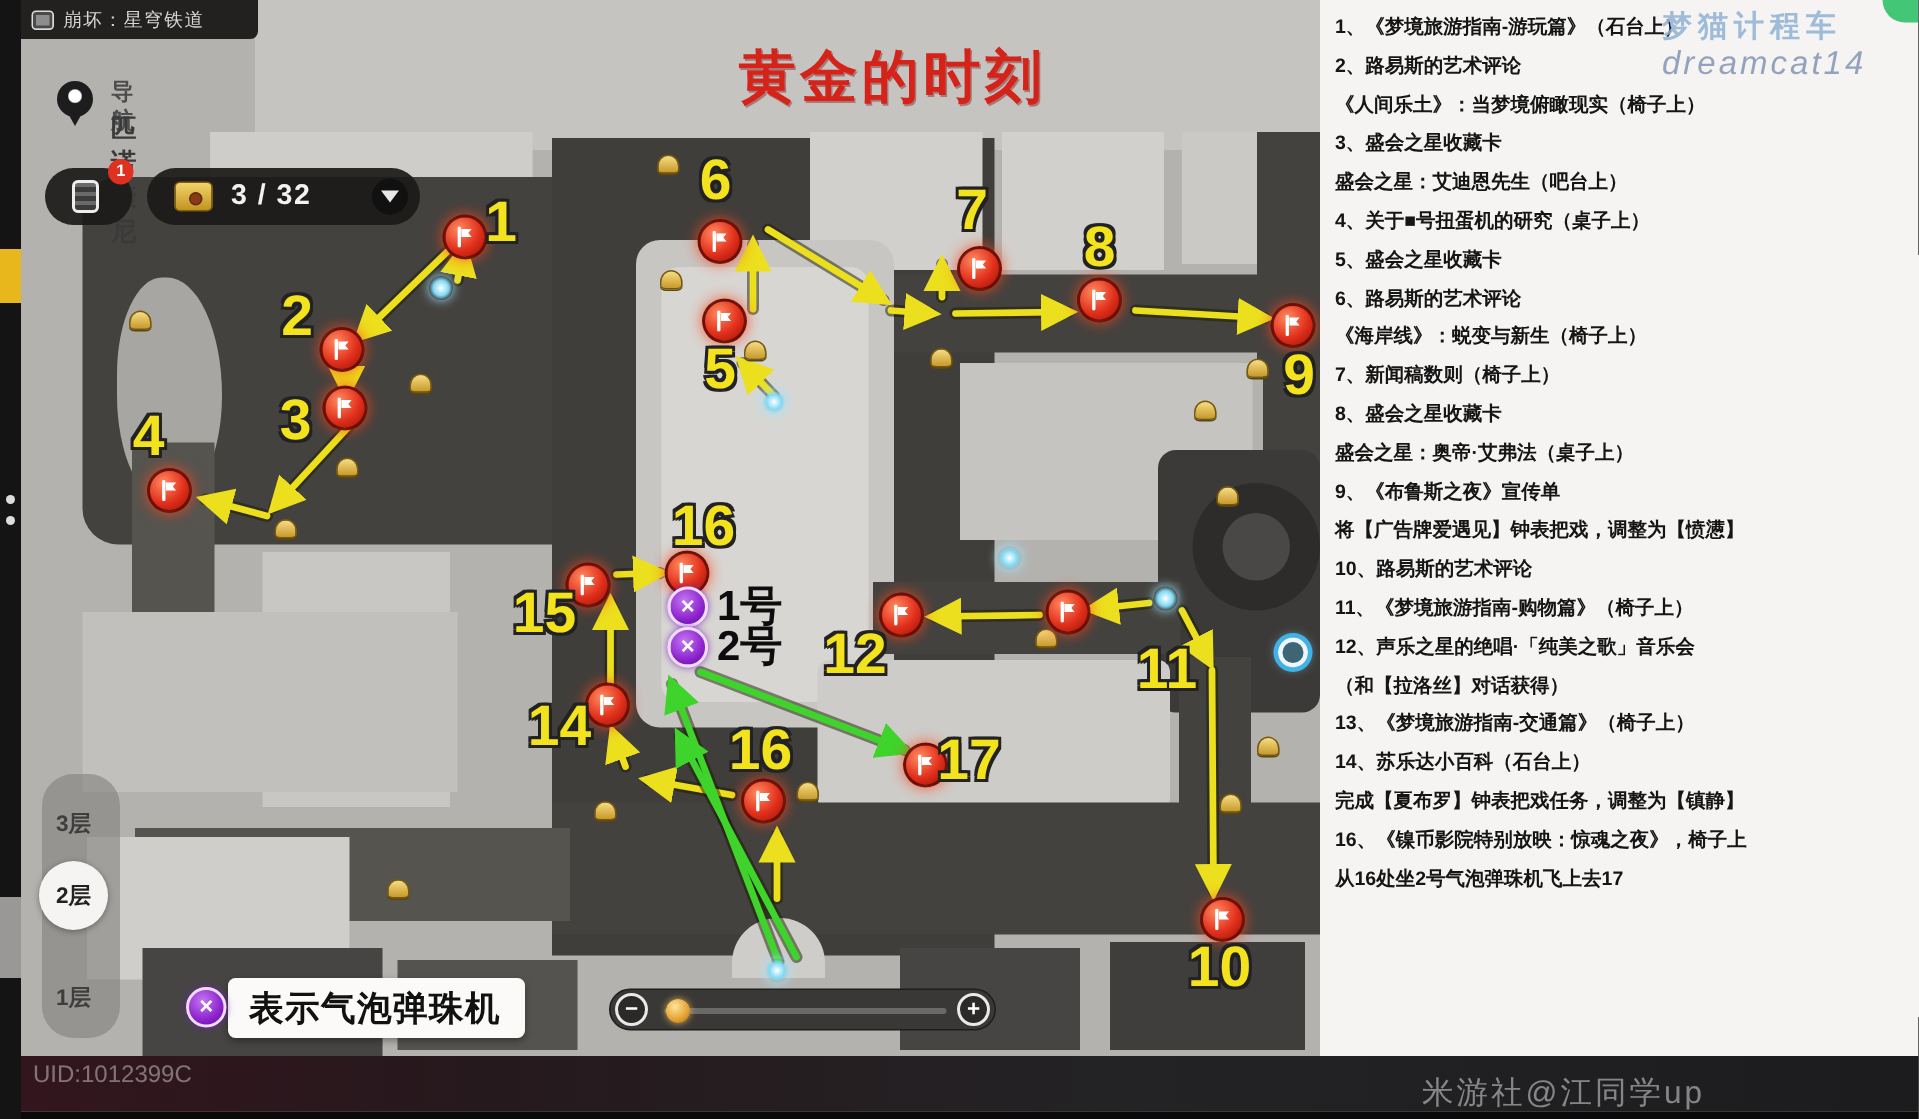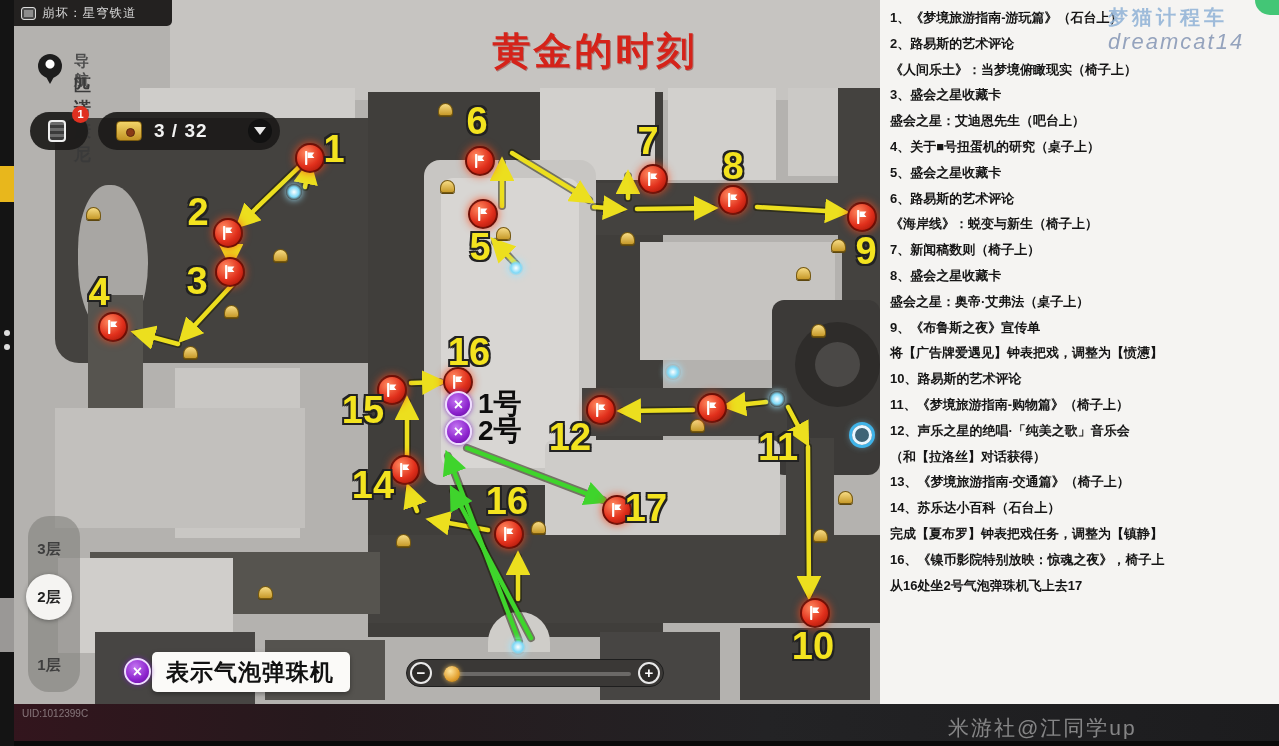--- a/index.html
+++ b/index.html
@@ -86,21 +86,21 @@
   #corner-green{position:absolute;right:0;top:0;width:24px;height:15px;background:#43c676;
         border-bottom-left-radius:15px;z-index:25;}
   #wm-top{position:absolute;left:1108px;top:4px;z-index:26;text-align:left;}
   #wm-top .w1{font-size:20px;color:#8fb2d6;opacity:.85;letter-spacing:4px;font-weight:700;}
   #wm-top .w2{font-size:22px;color:#7d8fb0;opacity:.8;font-style:italic;margin-top:-2px;letter-spacing:2px;}
   
   #bottom-band{position:absolute;left:0;top:704px;width:1279px;height:42px;z-index:15;
         background:linear-gradient(90deg,#33151d 0%,#26191d 25%,#232325 60%,#1c1c1e 100%);
         border-bottom:5px solid #0a0a0a;}
   #wm-br{position:absolute;left:948px;top:10px;font-size:21px;color:rgba(235,235,235,.5);letter-spacing:2px;}
-  #uid{position:absolute;left:22px;top:708px;z-index:16;font-size:10px;color:rgba(255,255,255,.4);z-index:31;}
+  #uid{position:absolute;left:22px;top:708px;z-index:16;font-size:16px;color:rgba(255,255,255,.4);z-index:31;}
 </style>
 </head>
 <body>
 
 <div id="stage">
 
   <div id="map-art">
     <div class="shape" style="left:156px;top:0;width:710px;height:100px;background:#c6c4c1;"></div>
     <div class="shape" style="left:126px;top:88px;width:215px;height:42px;background:#cfcdca;"></div>
     <div class="shape" style="left:41px;top:118px;width:365px;height:245px;background:#44423f;border-radius:24px;"></div>

